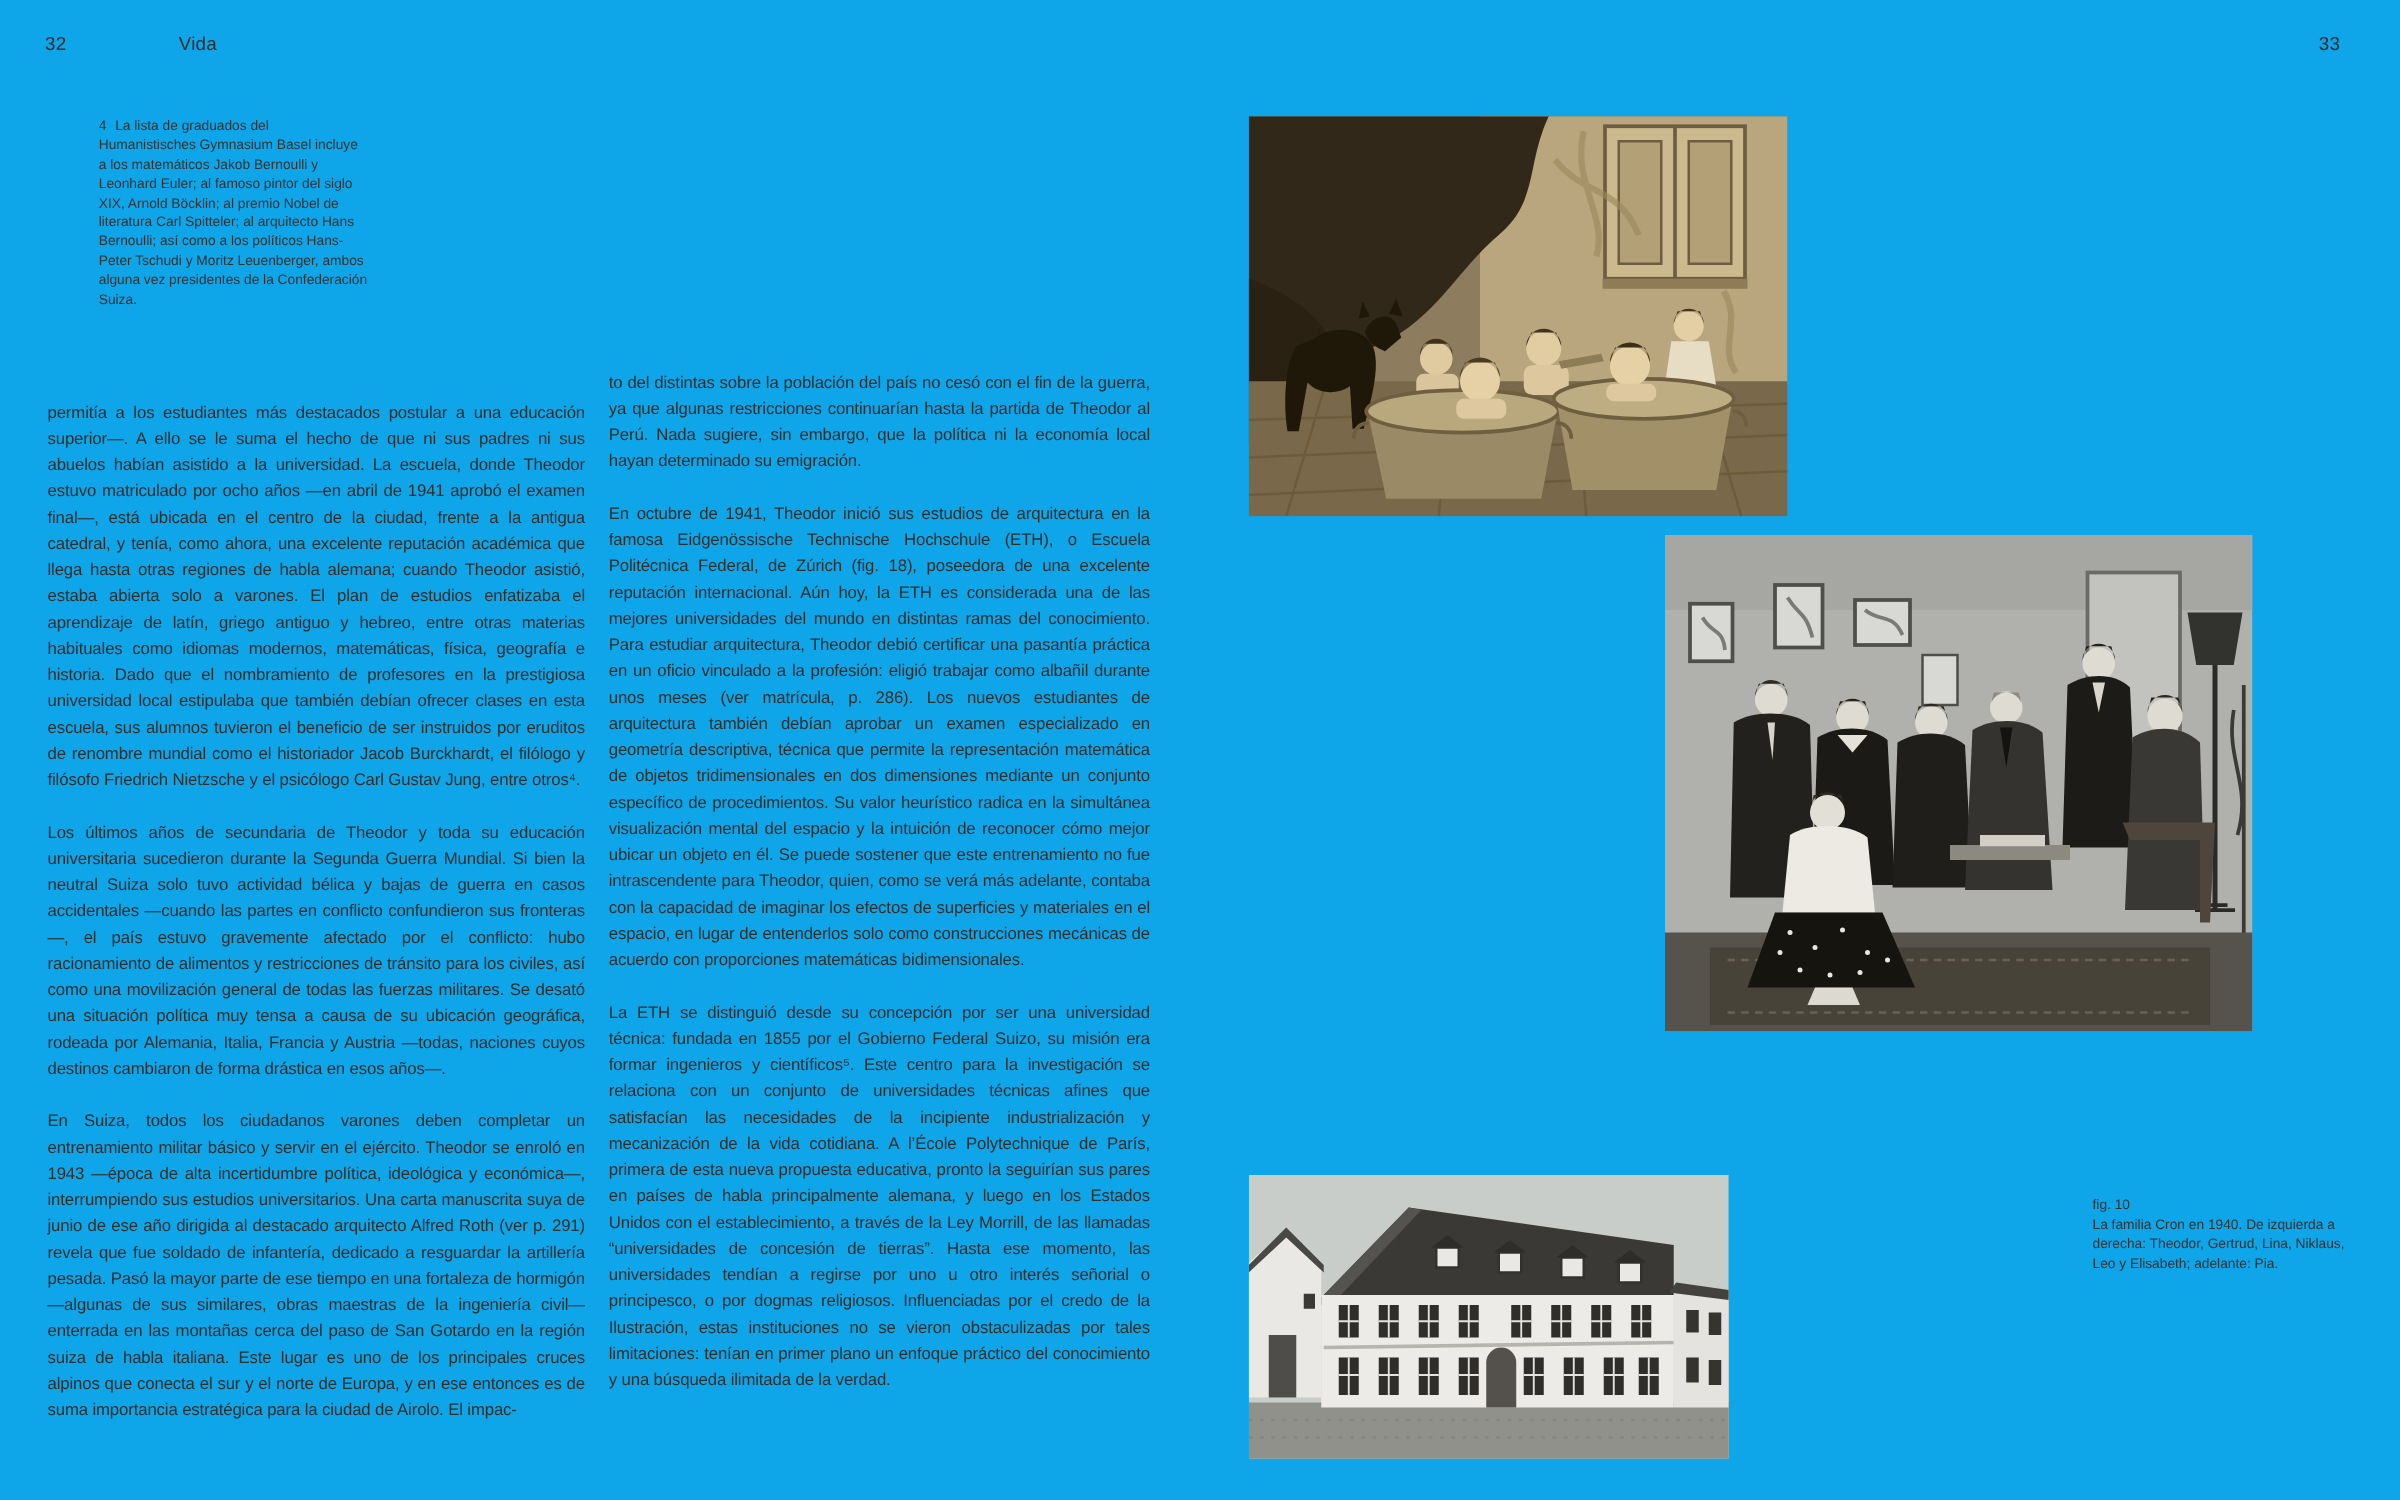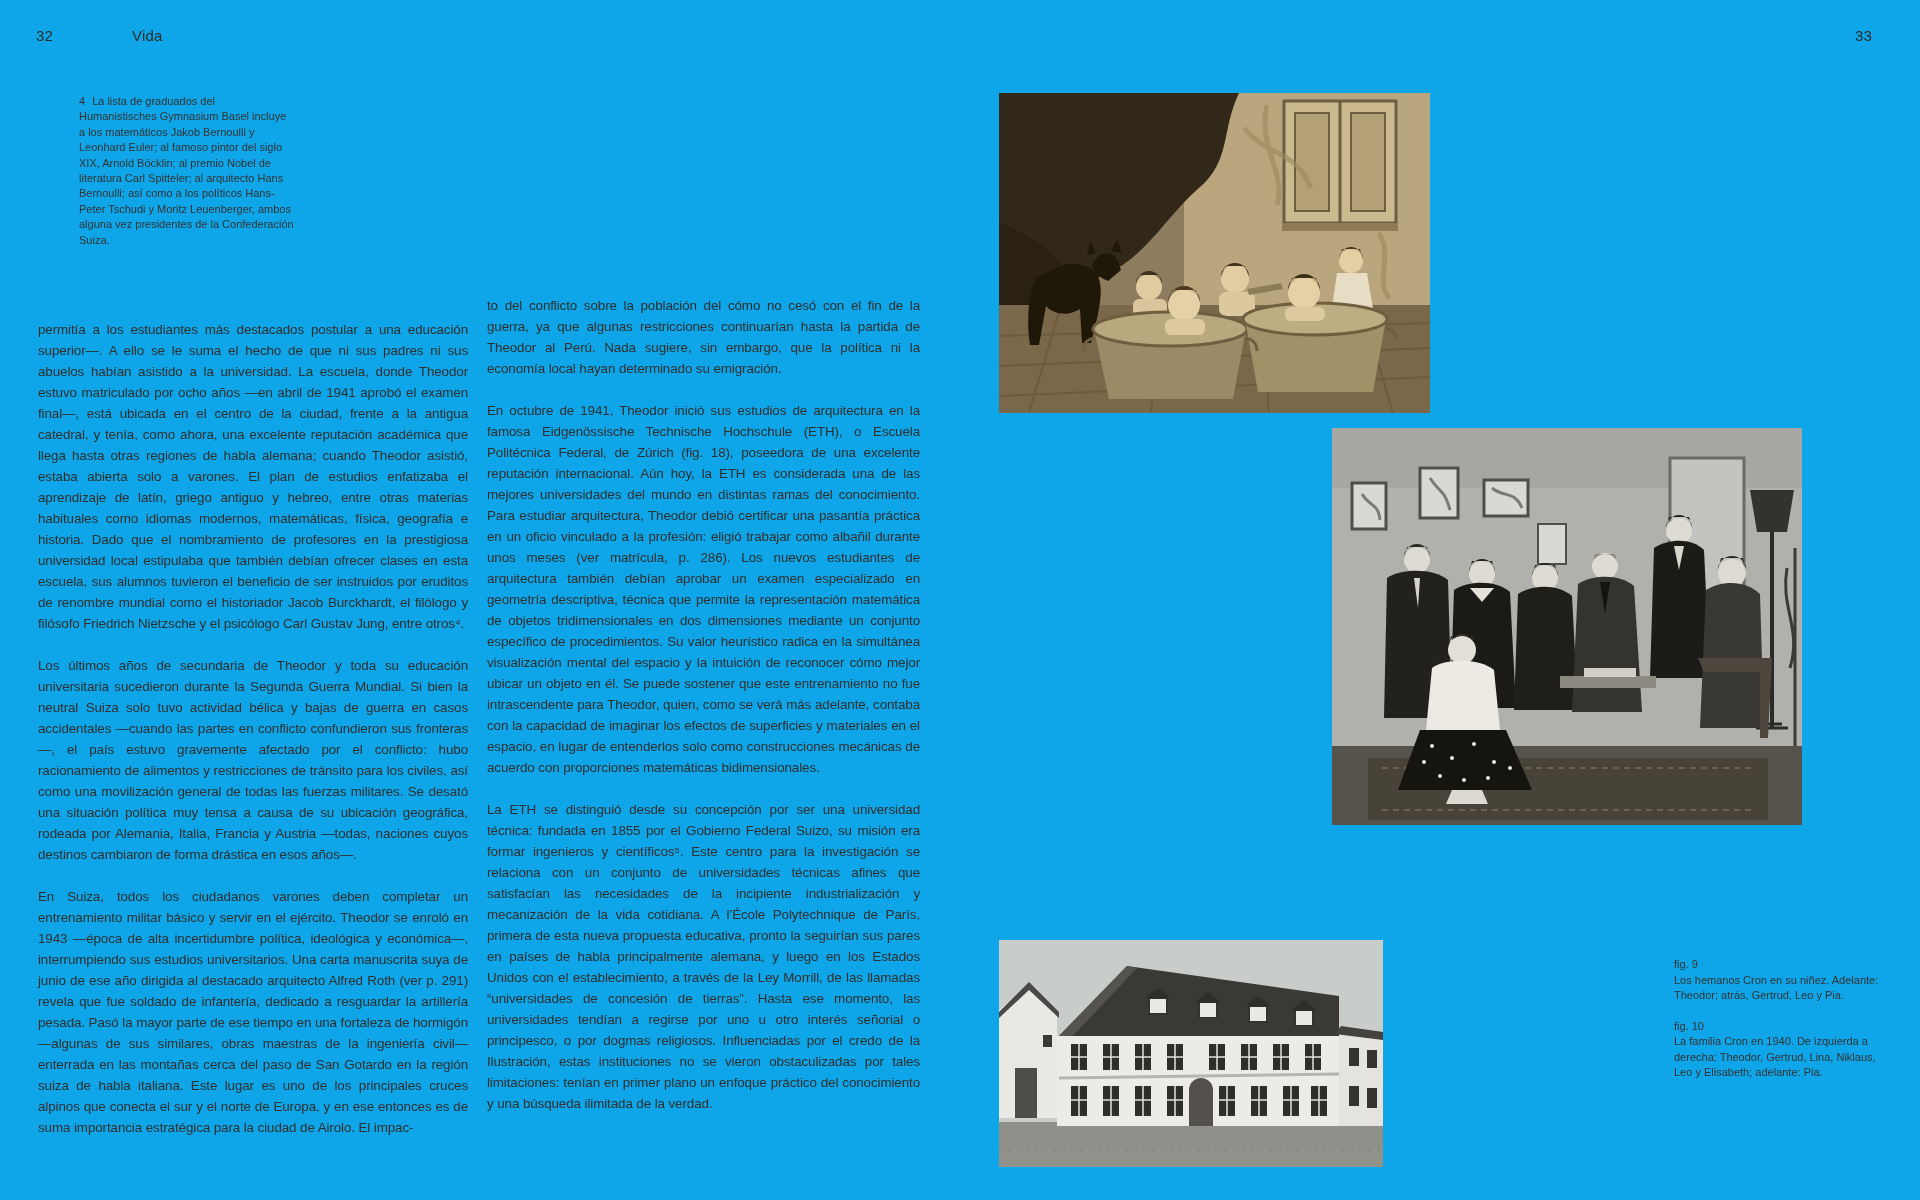--- a/index.html
+++ b/index.html
@@ -23,37 +23,37 @@
   .captions{position:absolute;left:1674px;top:957px;width:222px;}
   .caption{margin:0 0 15px 0;font-size:11px;line-height:15.5px;color:#333331;}
   .cap-label{margin-bottom:0;}
 </style>
 </head>
 <body>
 
 <div class="spread">
 
   <div class="pagenum" style="left:36px;top:27px;">32</div>
-  <div class="runtitle" style="left:132px;top:27px;">Vida</div>
+  <div class="runtitle" style="left:143px;top:27px;">Vida</div>
   <div class="pagenum" style="left:1855px;top:27px;">33</div>
 
   <div class="footnotes">
     <p class="footnote">
       <span class="fn-marker">4</span><span>La lista de graduados del Humanistisches Gymnasium Basel incluye a los matemáticos Jakob Bernoulli y Leonhard Euler; al famoso pintor del siglo XIX, Arnold Böcklin; al premio Nobel de literatura Carl Spitteler; al arquitecto Hans Bernoulli; así como a los políticos Hans-Peter Tschudi y Moritz Leuenberger, ambos alguna vez presidentes de la Confederación Suiza.</span>
     </p>
   </div>
 
   <div class="bodycol col1">
     <p>permitía a los estudiantes más destacados postular a una educación superior—. A ello se le suma el hecho de que ni sus padres ni sus abuelos habían asistido a la universidad. La escuela, donde Theodor estuvo matriculado por ocho años —en abril de 1941 aprobó el examen final—, está ubicada en el centro de la ciudad, frente a la antigua catedral, y tenía, como ahora, una excelente reputación académica que llega hasta otras regiones de habla alemana; cuando Theodor asistió, estaba abierta solo a varones. El plan de estudios enfatizaba el aprendizaje de latín, griego antiguo y hebreo, entre otras materias habituales como idiomas modernos, matemáticas, física, geografía e historia. Dado que el nombramiento de profesores en la prestigiosa universidad local estipulaba que también debían ofrecer clases en esta escuela, sus alumnos tuvieron el beneficio de ser instruidos por eruditos de renombre mundial como el historiador Jacob Burckhardt, el filólogo y filósofo Friedrich Nietzsche y el psicólogo Carl Gustav Jung, entre otros⁴.</p>
     <p>Los últimos años de secundaria de Theodor y toda su educación universitaria sucedieron durante la Segunda Guerra Mundial. Si bien la neutral Suiza solo tuvo actividad bélica y bajas de guerra en casos accidentales —cuando las partes en conflicto confundieron sus fronteras—, el país estuvo gravemente afectado por el conflicto: hubo racionamiento de alimentos y restricciones de tránsito para los civiles, así como una movilización general de todas las fuerzas militares. Se desató una situación política muy tensa a causa de su ubicación geográfica, rodeada por Alemania, Italia, Francia y Austria —todas, naciones cuyos destinos cambiaron de forma drástica en esos años—.</p>
     <p>En Suiza, todos los ciudadanos varones deben completar un entrenamiento militar básico y servir en el ejército. Theodor se enroló en 1943 —época de alta incertidumbre política, ideológica y económica—, interrumpiendo sus estudios universitarios. Una carta manuscrita suya de junio de ese año dirigida al destacado arquitecto Alfred Roth (ver p. 291) revela que fue soldado de infantería, dedicado a resguardar la artillería pesada. Pasó la mayor parte de ese tiempo en una fortaleza de hormigón —algunas de sus similares, obras maestras de la ingeniería civil— enterrada en las montañas cerca del paso de San Gotardo en la región suiza de habla italiana. Este lugar es uno de los principales cruces alpinos que conecta el sur y el norte de Europa, y en ese entonces es de suma importancia estratégica para la ciudad de Airolo. El impac-</p>
   </div>
 
   <div class="bodycol col2">
-    <p>to del conflicto sobre la población del cómo no cesó con el fin de la guerra, ya que algunas restricciones continuarían hasta la partida de Theodor al Perú. Nada sugiere, sin embargo, que la política ni la economía local hayan determinado su emigración.</p>
+    <p>to del distintas sobre la población del país no cesó con el fin de la guerra, ya que algunas restricciones continuarían hasta la partida de Theodor al Perú. Nada sugiere, sin embargo, que la política ni la economía local hayan determinado su emigración.</p>
     <p>En octubre de 1941, Theodor inició sus estudios de arquitectura en la famosa Eidgenössische Technische Hochschule (ETH), o Escuela Politécnica Federal, de Zúrich (fig. 18), poseedora de una excelente reputación internacional. Aún hoy, la ETH es considerada una de las mejores universidades del mundo en distintas ramas del conocimiento. Para estudiar arquitectura, Theodor debió certificar una pasantía práctica en un oficio vinculado a la profesión: eligió trabajar como albañil durante unos meses (ver matrícula, p. 286). Los nuevos estudiantes de arquitectura también debían aprobar un examen especializado en geometría descriptiva, técnica que permite la representación matemática de objetos tridimensionales en dos dimensiones mediante un conjunto específico de procedimientos. Su valor heurístico radica en la simultánea visualización mental del espacio y la intuición de reconocer cómo mejor ubicar un objeto en él. Se puede sostener que este entrenamiento no fue intrascendente para Theodor, quien, como se verá más adelante, contaba con la capacidad de imaginar los efectos de superficies y materiales en el espacio, en lugar de entenderlos solo como construcciones mecánicas de acuerdo con proporciones matemáticas bidimensionales.</p>
     <p>La ETH se distinguió desde su concepción por ser una universidad técnica: fundada en 1855 por el Gobierno Federal Suizo, su misión era formar ingenieros y científicos⁵. Este centro para la investigación se relaciona con un conjunto de universidades técnicas afines que satisfacían las necesidades de la incipiente industrialización y mecanización de la vida cotidiana. A l’École Polytechnique de París, primera de esta nueva propuesta educativa, pronto la seguirían sus pares en países de habla principalmente alemana, y luego en los Estados Unidos con el establecimiento, a través de la Ley Morrill, de las llamadas “universidades de concesión de tierras”. Hasta ese momento, las universidades tendían a regirse por uno u otro interés señorial o principesco, o por dogmas religiosos. Influenciadas por el credo de la Ilustración, estas instituciones no se vieron obstaculizadas por tales limitaciones: tenían en primer plano un enfoque práctico del conocimiento y una búsqueda ilimitada de la verdad.</p>
   </div>
 
   <svg class="photo" style="left:999px;top:93px;" width="431" height="320" viewBox="0 0 431 320" role="img">
     <rect width="431" height="320" fill="#8d7c5d"></rect>
     <rect x="185" y="0" width="246" height="215" fill="#b9a67f"></rect>
     <rect x="285" y="8" width="112" height="122" fill="#cdb98e" stroke="#6e5d40" stroke-width="3"></rect>
     <line x1="341" y1="8" x2="341" y2="130" stroke="#6e5d40" stroke-width="3"></line>
     <rect x="296" y="20" width="34" height="98" fill="#b3a076" stroke="#6e5d40" stroke-width="2"></rect>
@@ -196,22 +196,18 @@
     <g fill="#35342f">
       <rect x="350" y="108" width="10" height="18"></rect>
         <rect x="368" y="110" width="10" height="18"></rect>
       <rect x="350" y="146" width="10" height="20"></rect>
         <rect x="368" y="148" width="10" height="20"></rect>
     </g>
   </svg>
 
   <div class="captions">
     <div class="caption">
-      <div class="cap-label">fig. 9</div>
-      <div class="cap-text">Los hemanos Cron en su niñez. Adelante: Theodor; atrás, Gertrud, Leo y Pia.</div>
-    </div>
-    <div class="caption">
       <div class="cap-label">fig. 10</div>
       <div class="cap-text">La familia Cron en 1940. De izquierda a derecha: Theodor, Gertrud, Lina, Niklaus, Leo y Elisabeth; adelante: Pia.</div>
     </div>
   </div>
 
 </div>
 
 </body></html>

